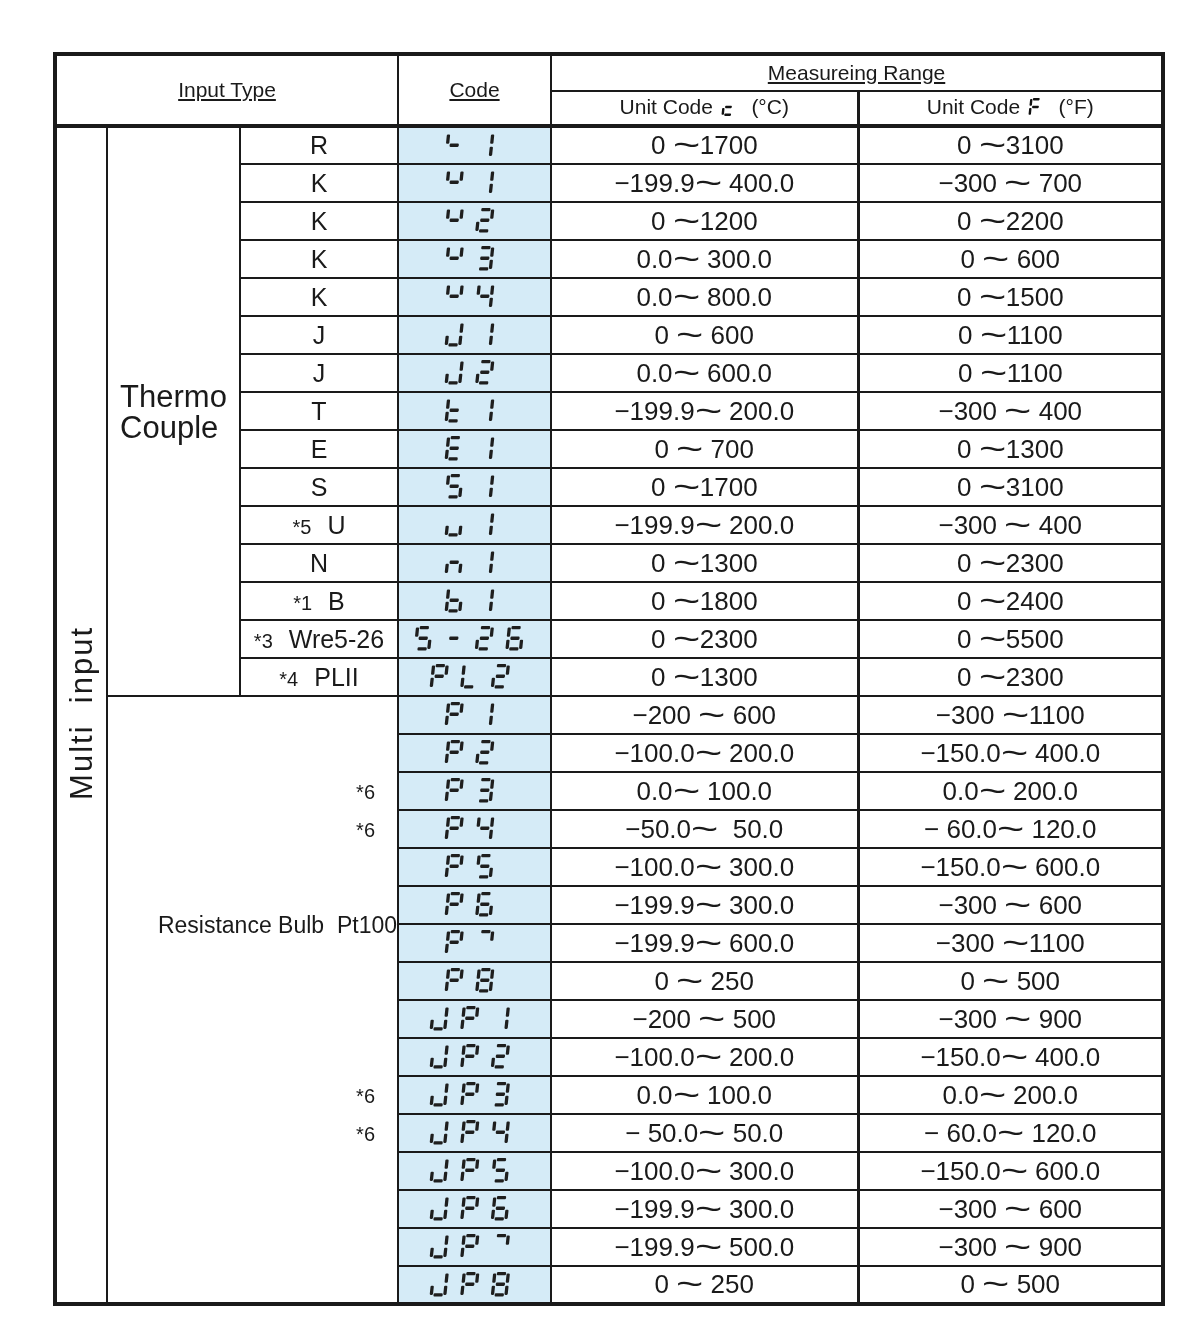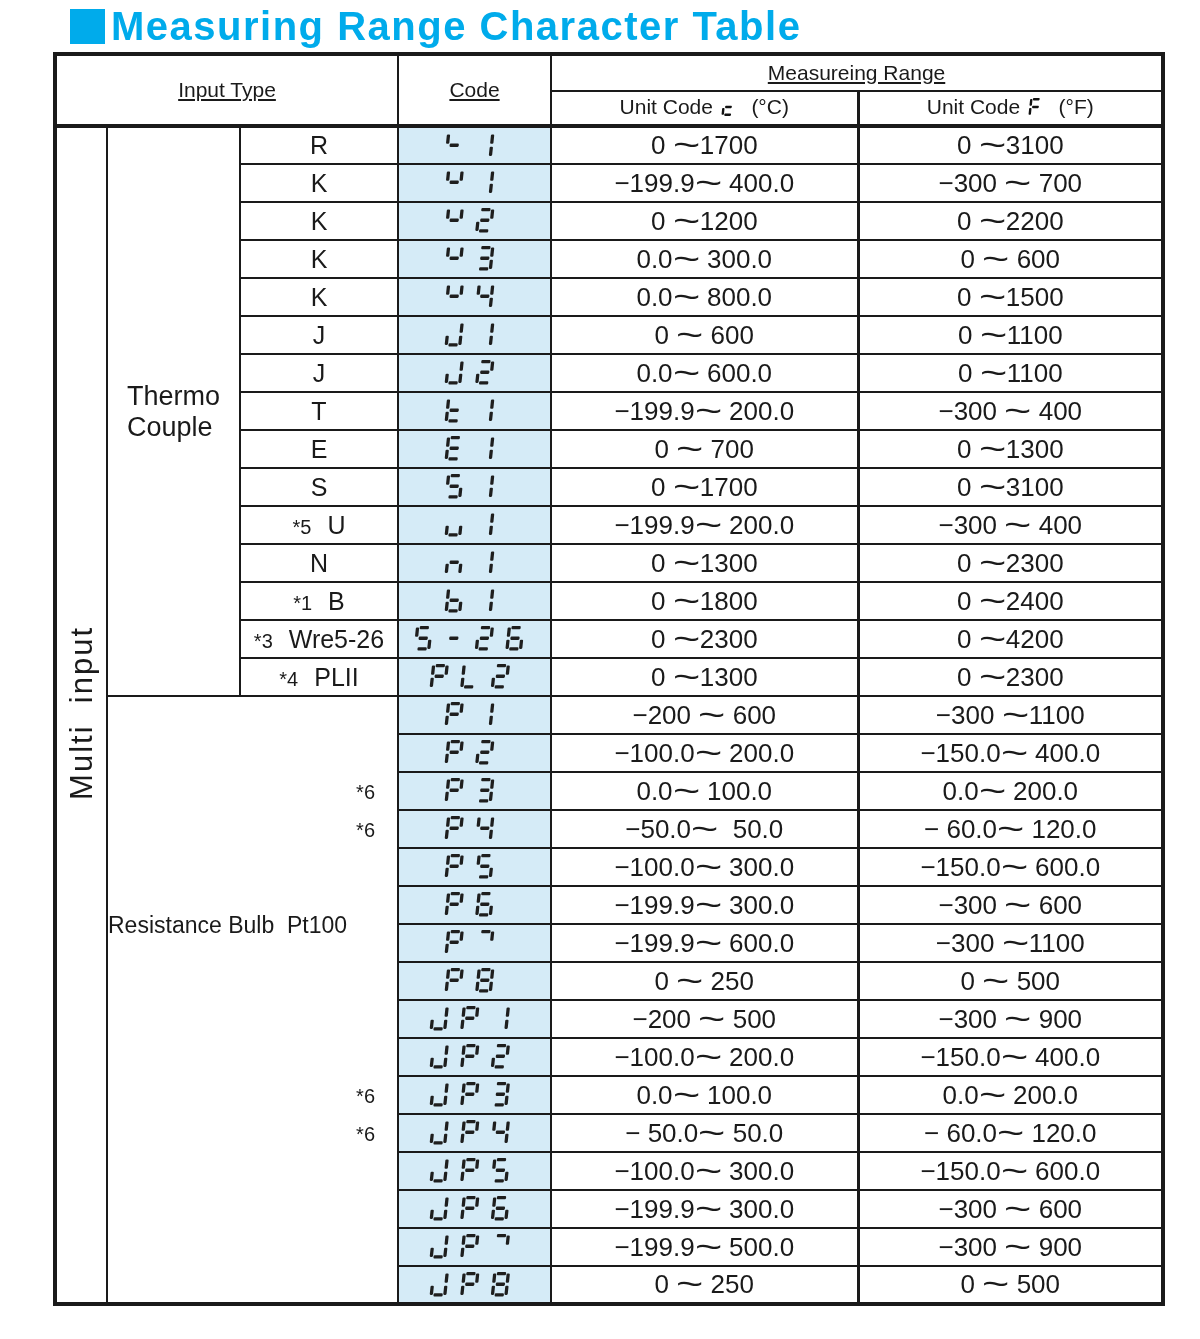--- a/index.html
+++ b/index.html
@@ -25,43 +25,39 @@
 
   .segwrap{display:inline-block;vertical-align:-3px;margin:0 8px;}
 
   
   .side-cell{text-align:center;}
   .vert{display:inline-block;writing-mode:vertical-rl;transform:rotate(180deg);
         font-size:31px;letter-spacing:2px;white-space:pre;color:#1a1a1a;}
 
   
   .group-tc{text-align:center;}
-  .group-tc .glines{display:inline-block;text-align:left;font-size:27px;line-height:31px;}
+  .group-tc .glines{display:inline-block;text-align:left;font-size:31px;line-height:31px;}
   .group-rtd{position:relative;}
   .rtd-label{position:absolute;left:0;right:0;top:209px;height:38px;line-height:38px;
-             text-align:left;font-size:23px;white-space:pre;}
+             text-align:right;font-size:23px;white-space:pre;}
   .star-float{position:absolute;right:22px;height:38px;line-height:38px;font-size:20px;}
 
   
   .type-cell{font-size:25px;text-align:center;white-space:nowrap;}
   .star{font-size:20px;margin-right:16px;}
   .code-cell{background:var(--codebg,#d5ebf7);text-align:center;}
   .code-cell svg{display:inline-block;vertical-align:middle;}
   .range-cell{font-size:26px;text-align:center;white-space:pre;}
   .tld{display:inline-block;transform:scale(1.8,1.25);margin:0 6px;}
 </style>
 </head>
 <body>
 
 <div class="page">
 
-  <div class="title">
-    <span class="bullet"></span>
-    <span class="title-text">Measuring Range Character Table</span>
-  </div>
 
   <table class="mrt">
     <colgroup>
       <col style="width:52px">
         <col style="width:133px">
         <col style="width:158px">
       <col style="width:153px">
         <col style="width:307px">
         <col style="width:305px">
     </colgroup>
@@ -346,21 +342,21 @@
                 <g transform="translate(124 0) skewX(-6)">
                   <rect x="5" y="0" width="12" height="4.3" rx="1.4" fill="#1e1e1e"></rect>
                   <rect x="0" y="2" width="4.3" height="12" rx="1.4" fill="#1e1e1e"></rect>
                   <rect x="5" y="13.85" width="12" height="4.3" rx="1.4" fill="#1e1e1e"></rect>
                   <rect x="0" y="18" width="4.3" height="12" rx="1.4" fill="#1e1e1e"></rect>
                   <rect x="17.7" y="18" width="4.3" height="12" rx="1.4" fill="#1e1e1e"></rect>
                   <rect x="5" y="27.7" width="12" height="4.3" rx="1.4" fill="#1e1e1e"></rect>
                 </g>
               </svg></span></td>
           <td class="range-cell"><span>0 </span><span class="tld">~</span><span>2300</span></td>
-          <td class="range-cell thickCF"><span>0 </span><span class="tld">~</span><span>4200</span></td>
+          <td class="range-cell thickCF"><span>0 </span><span class="tld">~</span><span>5500</span></td>
         </tr>
         <tr>
           <td class="type-cell"><span class="star">*4</span><span>PLII</span></td>
           <td class="code-cell"><span><svg viewBox="0 0 120 34" width="91.8" height="26">
                 <g transform="translate(4 0) skewX(-6)">
                   <rect x="5" y="0" width="12" height="4.3" rx="1.4" fill="#1e1e1e"></rect>
                   <rect x="17.7" y="2" width="4.3" height="12" rx="1.4" fill="#1e1e1e"></rect>
                   <rect x="0" y="2" width="4.3" height="12" rx="1.4" fill="#1e1e1e"></rect>
                   <rect x="5" y="13.85" width="12" height="4.3" rx="1.4" fill="#1e1e1e"></rect>
                   <rect x="0" y="18" width="4.3" height="12" rx="1.4" fill="#1e1e1e"></rect>

